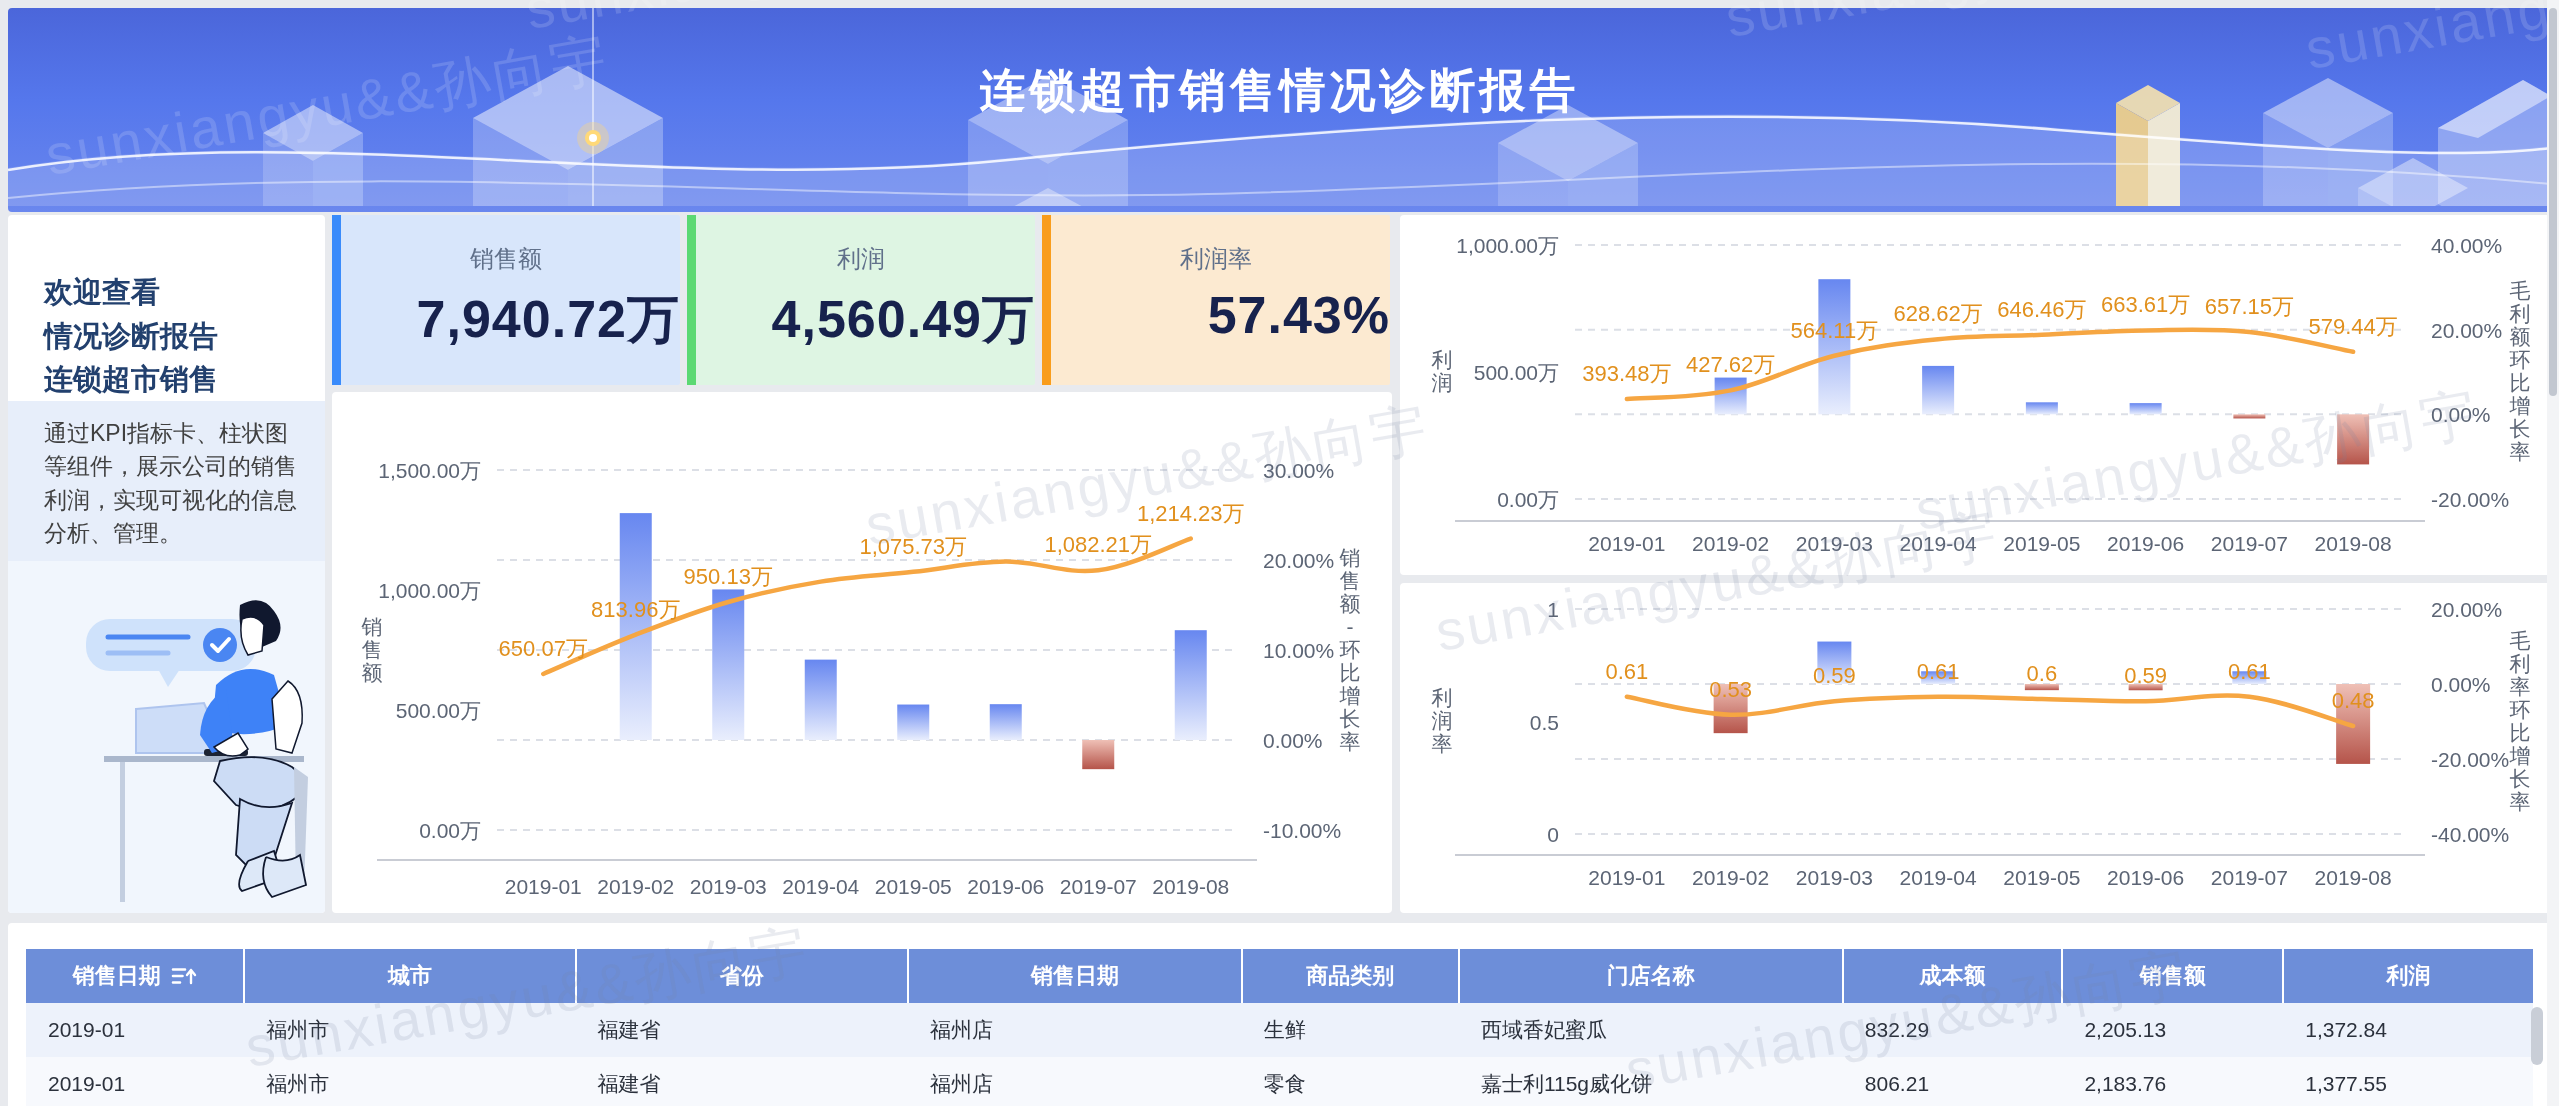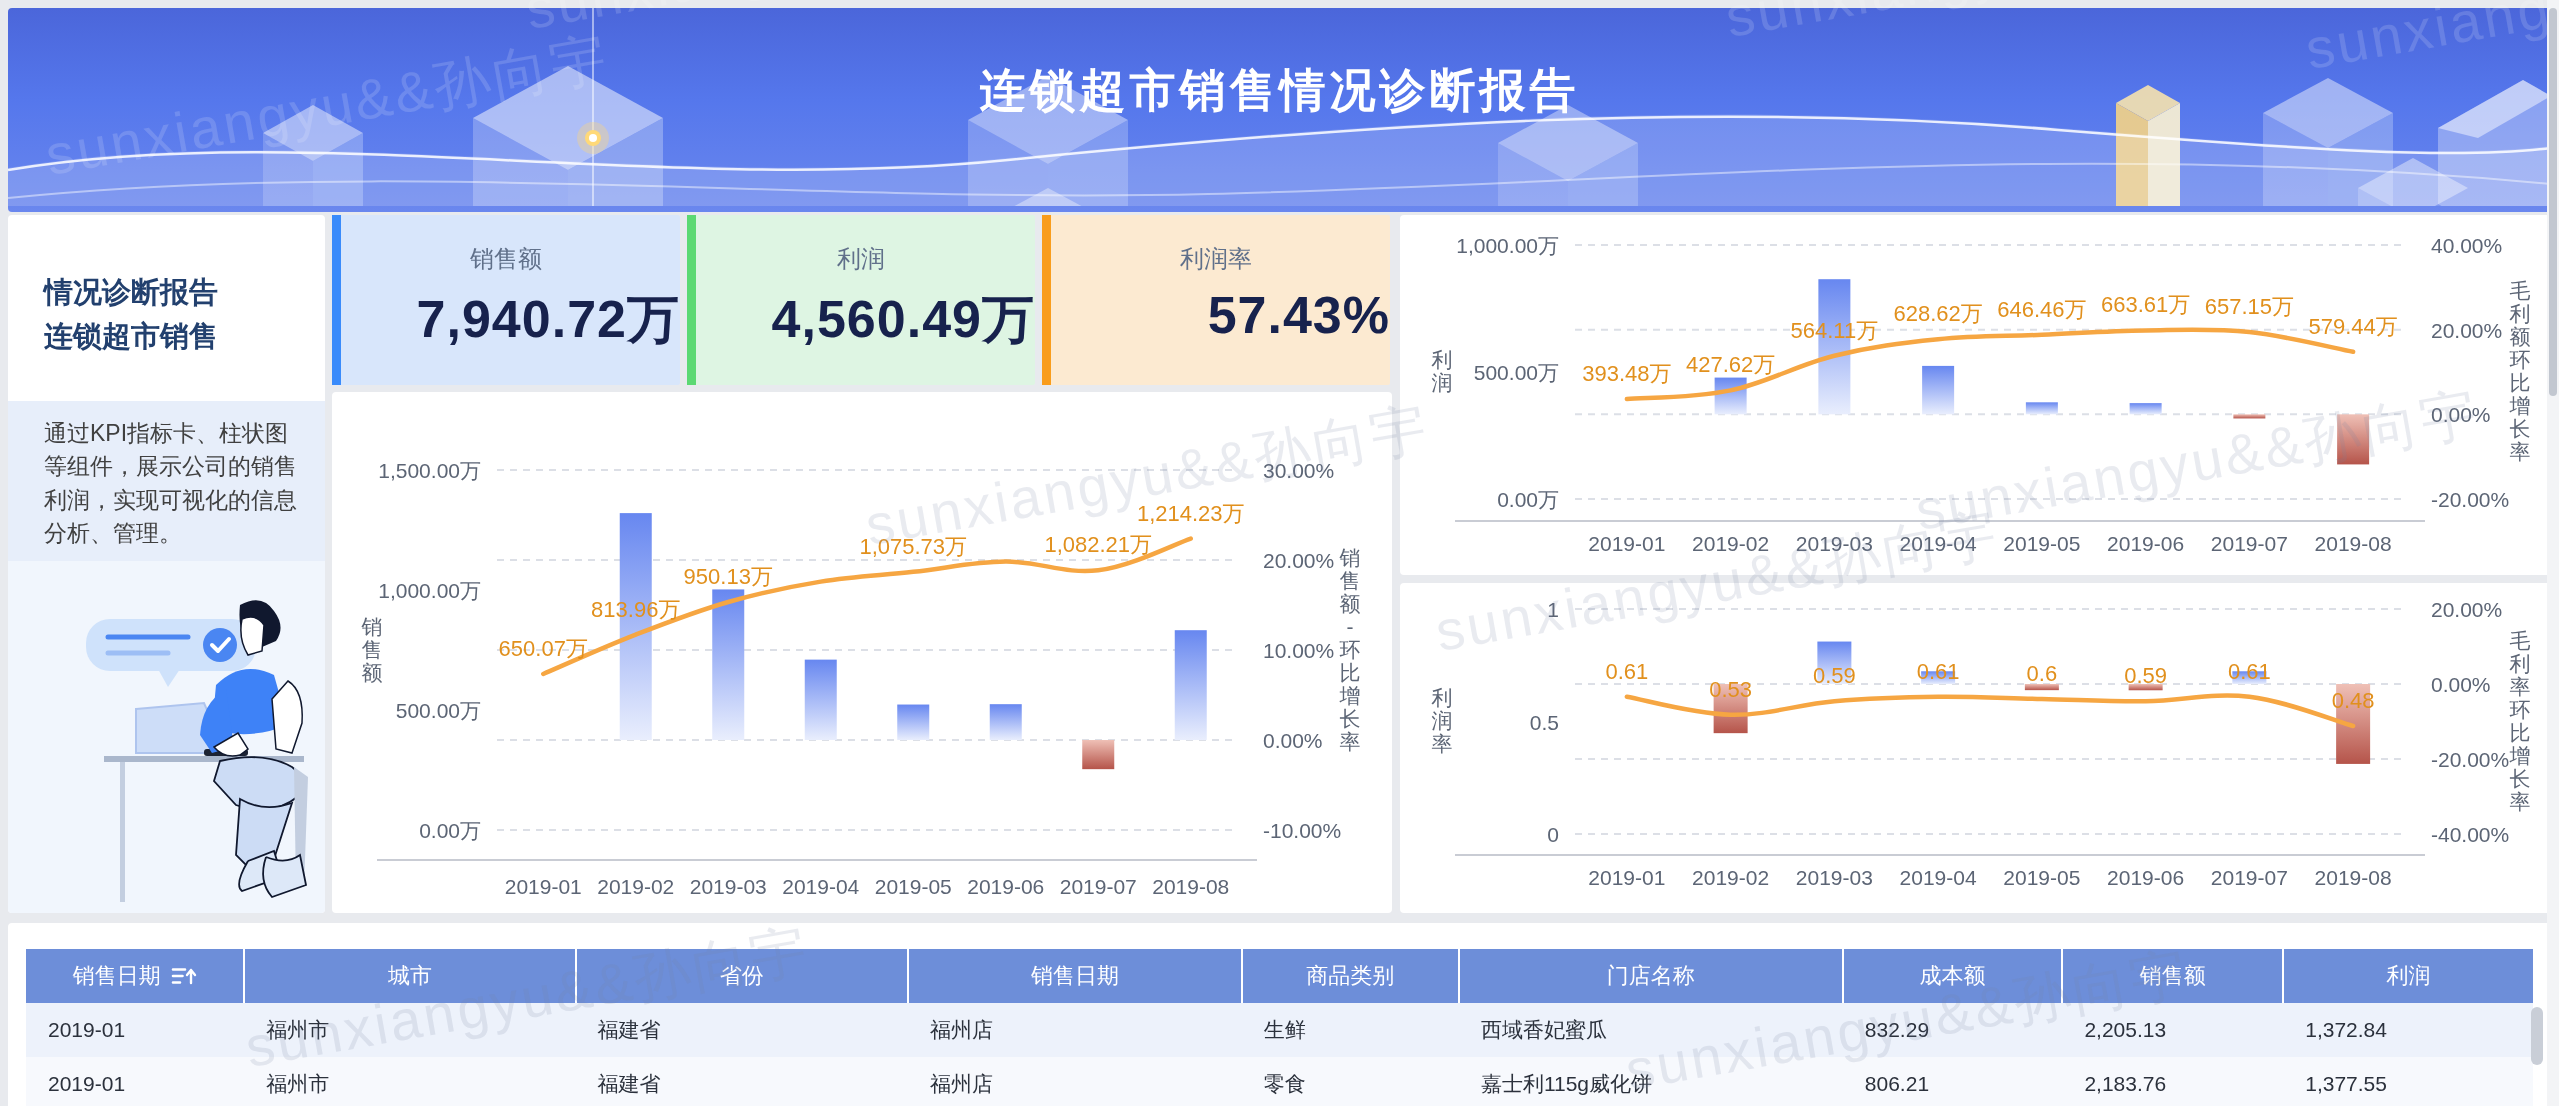--- a/index.html
+++ b/index.html
@@ -36,21 +36,21 @@
   
   .chart-card svg{display:block;width:100%;height:100%;}
   #chart-sales{left:332px;top:392px;width:1060px;height:521px;}
   #chart-profit{left:1400px;top:215px;width:1151px;height:360px;}
   #chart-rate{left:1400px;top:583px;width:1151px;height:330px;}
 
   
   .table-card{left:8px;top:923px;width:2543px;height:200px;overflow:hidden;}
   .table-wrap{padding:26px 18px 0 18px;}
   table{width:100%;border-collapse:collapse;table-layout:fixed;}
-  thead th{background:#6d8ed9;color:#fff;font-size:22px;font-weight:400;height:52px;
+  thead th{background:#6d8ed9;color:#fff;font-size:22px;font-weight:700;height:52px;
            border-right:2px solid #fff;position:relative;}
   thead th:last-child{border-right:none;}
   tbody td{font-size:21px;color:#2b313c;height:54px;padding:0 22px;}
   tbody tr:nth-child(1){background:#edf2fb;}
   tbody tr:nth-child(2){background:#f7f9fd;}
   td.num{text-align:left;}
   th .th-inner{display:inline-flex;align-items:center;gap:10px;}
   .tbl-scroll-thumb{position:absolute;right:8px;top:84px;width:12px;height:58px;background:#c9ced7;border-radius:6px;}
 
   
@@ -101,20 +101,21 @@
       <line x1="585" y1="0" x2="585" y2="198" stroke="rgba(255,255,255,0.5)" stroke-width="2"></line>
       <circle cx="585" cy="130" r="16" fill="rgba(255,214,120,0.35)"></circle>
       <circle cx="585" cy="130" r="8" fill="#ffd978"></circle>
       <circle cx="585" cy="130" r="4" fill="#ffffff"></circle>
     </svg>
     <div class="header-title">连锁超市销售情况诊断报告</div>
   </div>
 
   <div class="card left-panel">
     <div class="welcome">
+      <span style="display:block">欢迎查看</span>
       <span style="display:block">情况诊断报告</span>
       <span style="display:block">连锁超市销售</span>
     </div>
     <div class="desc-block">
       <div class="desc-text">通过KPI指标卡、柱状图等组件，展示公司的销售利润，实现可视化的信息分析、管理。</div>
     </div>
     <div class="illu-block">
       <svg width="317" height="352" viewBox="0 0 317 352">
 
         <rect x="78" y="58" width="170" height="52" rx="24" fill="#cfe2fb"></rect>

